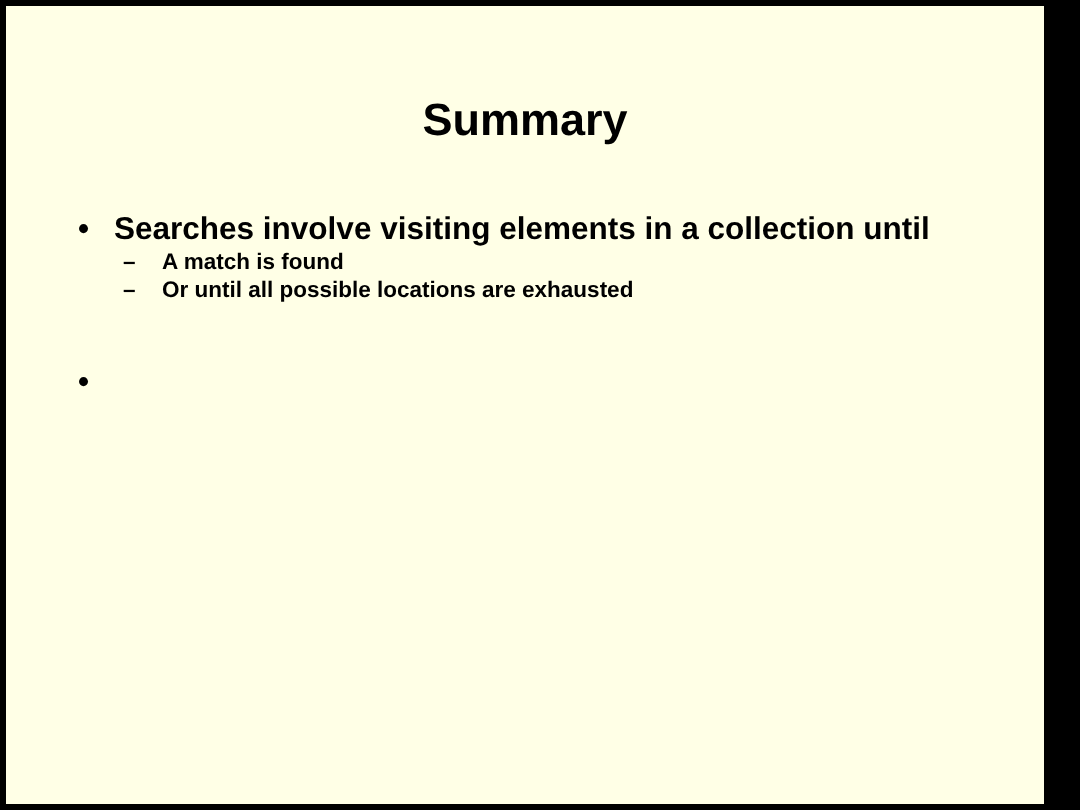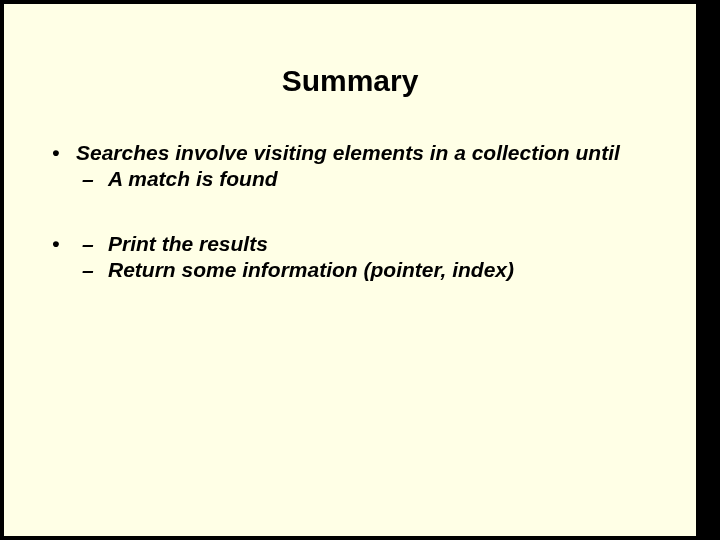--- a/index.html
+++ b/index.html
@@ -27,37 +27,36 @@
     list-style: none;
   }
   .bullet-item {
     position: relative;
     padding-left: 32px;
     font-size: 21px;
     font-weight: bold;
     color: #000;
     line-height: 1.25;
     margin-bottom: 38px;
-    font-style: italic;
   }
   .bullet-item::before {
     content: "•";
     position: absolute;
     left: 8px;
     top: 0;
     font-size: 21px;
   }
   .sub-list {
     list-style: none;
     margin-top: 0;
   }
   .sub-item {
     position: relative;
     padding-left: 32px;
-    font-size: 21px;
+    font-size: 15px;
     font-weight: bold;
     color: #000;
     line-height: 1.25;
   }
   .sub-item::before {
     content: "–";
     position: absolute;
     left: 6px;
     top: 0;
   }
@@ -66,25 +65,22 @@
 <body>
 
 <div class="slide">
   <h1 class="title">Summary</h1>
   <ul class="bullet-list">
 
     <li class="bullet-item">
       <span>Searches involve visiting elements in a collection until</span>
       <ul class="sub-list">
         <li class="sub-item">A match is found</li>
+        <li class="sub-item">Or until all possible locations are exhausted</li>
       </ul>
     </li>
 
 
     <li class="bullet-item">
-      <ul class="sub-list">
-        <li class="sub-item">Print the results</li>
-        <li class="sub-item">Return some information (pointer, index)</li>
-      </ul>
     </li>
 
   </ul>
 </div>
 
 </body></html>

